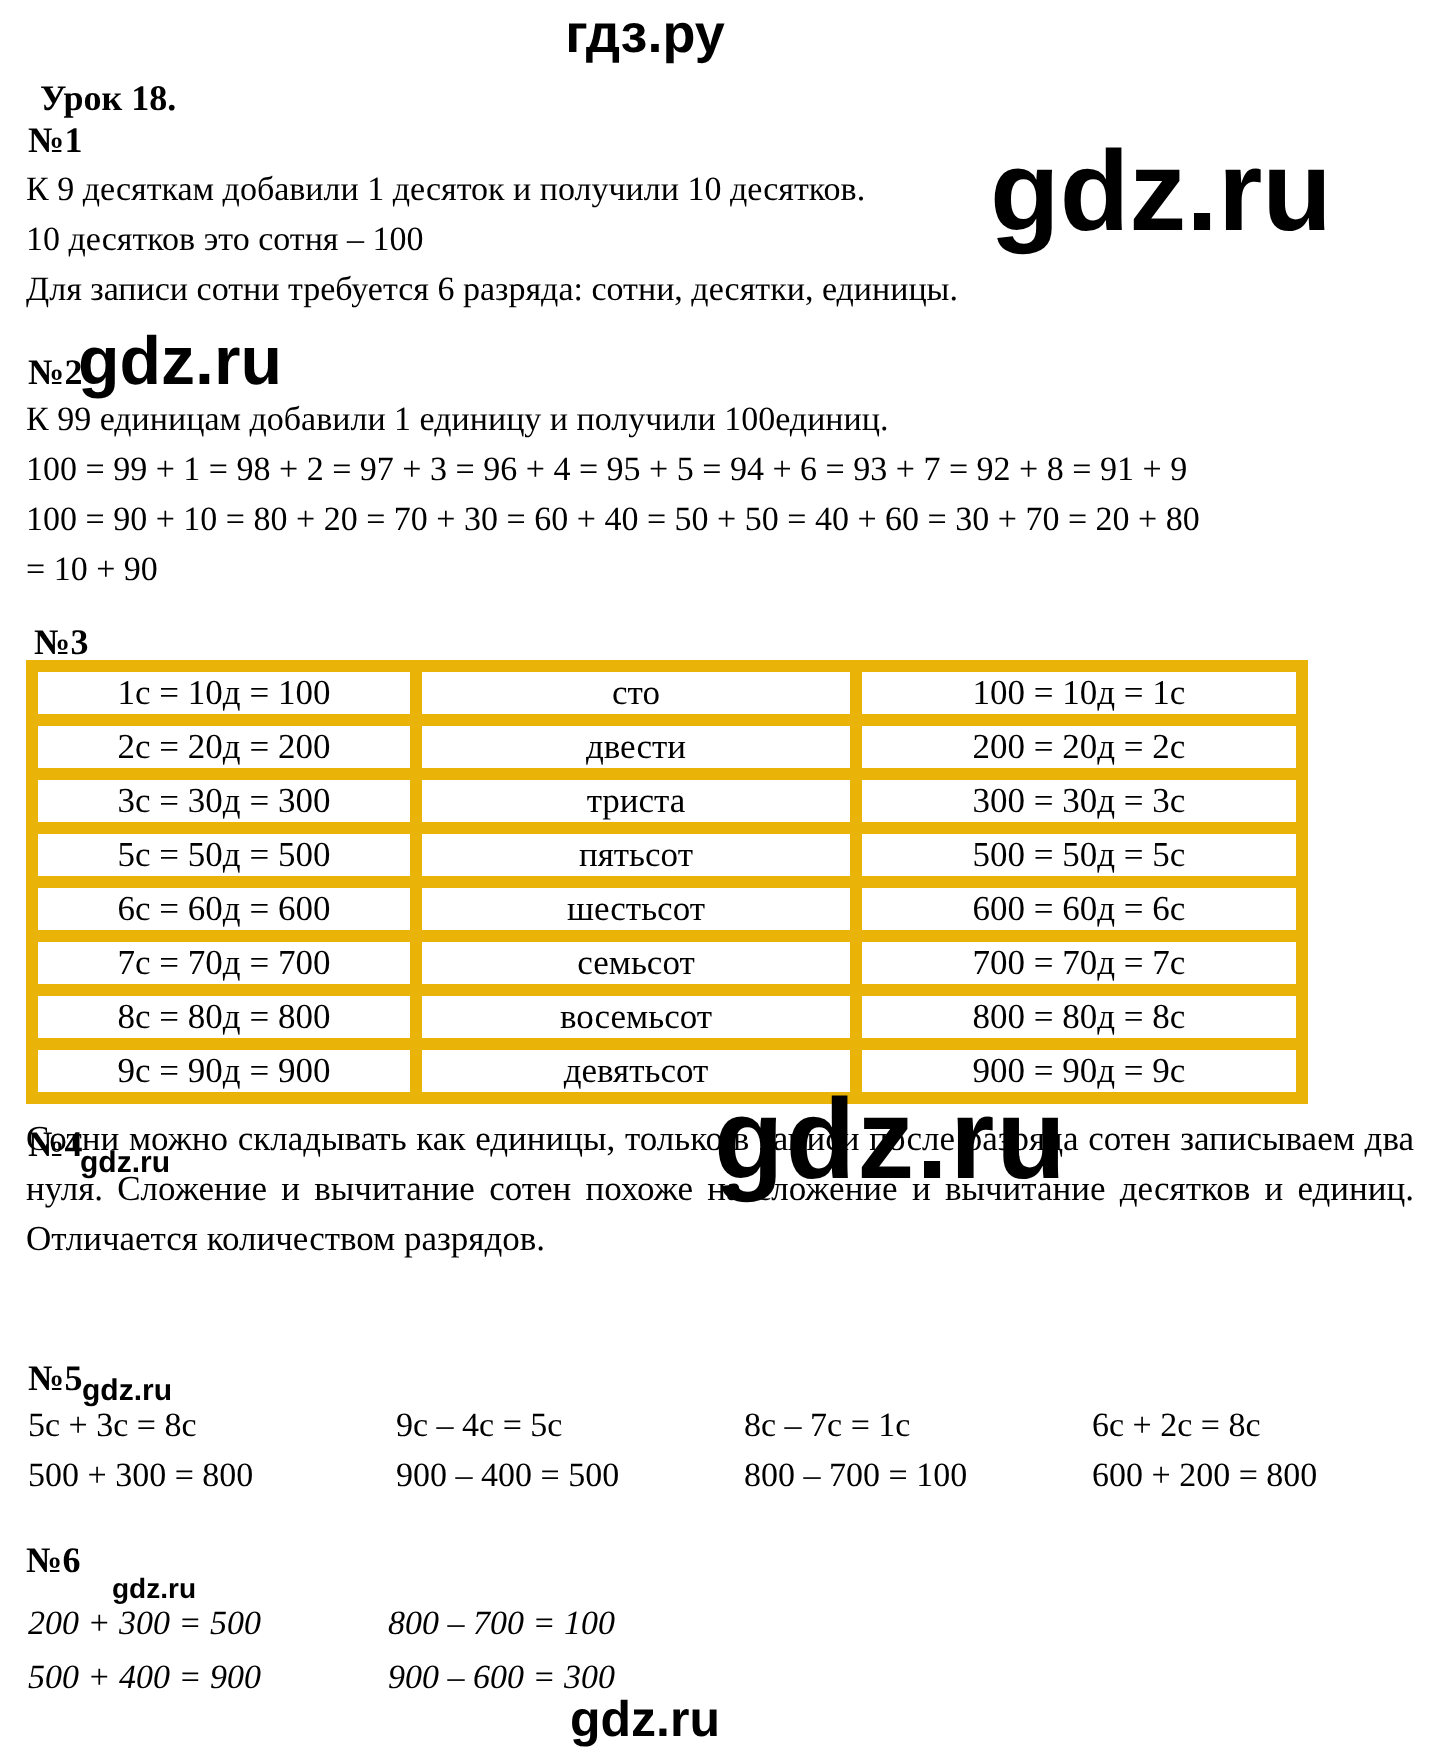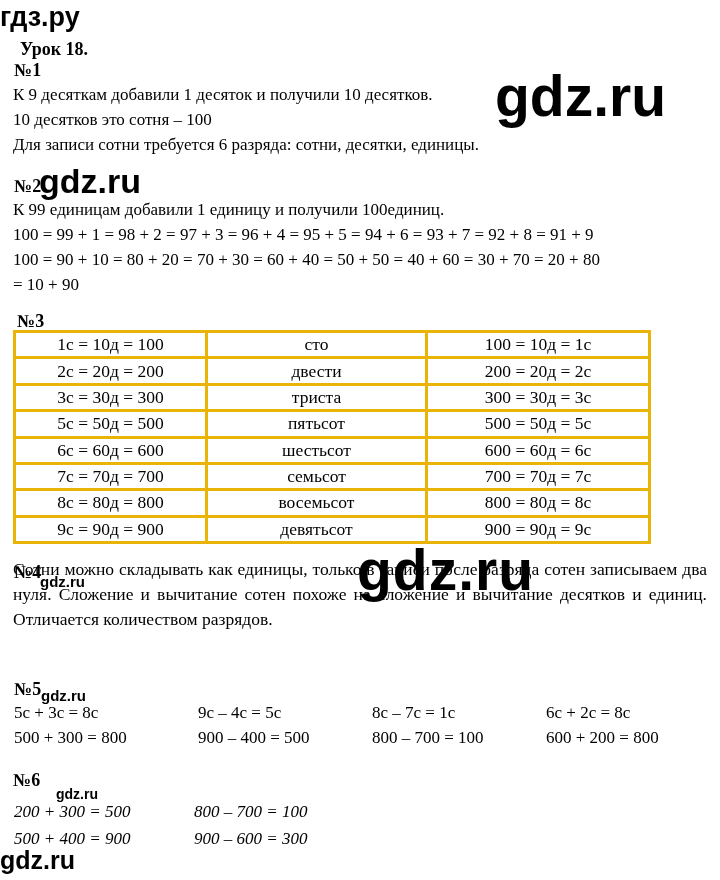--- a/index.html
+++ b/index.html
@@ -14,33 +14,33 @@
   .tasknum{font-size:18px;font-weight:700;letter-spacing:.2px;}
   .bodyline{font-size:17px;line-height:25px;white-space:nowrap;}
   .wm-large{font-size:57px;line-height:1;letter-spacing:0px;}
   .wm-medium{font-size:34px;line-height:1;}
   .wm-small{font-size:14px;line-height:1;}
   table.hundreds{
     border-collapse:collapse;table-layout:fixed;
     width:635px;height:214px;
   }
   table.hundreds td{
-    border:3px solid #eab308;text-align:center;vertical-align:middle;
+    border:6px solid #eab308;text-align:center;vertical-align:middle;
     font-size:17.5px;padding:0;overflow:hidden;white-space:nowrap;
   }
   .eqrow{display:flex;font-size:17px;line-height:25px;white-space:nowrap;}
   .eqrow .c1{width:184px;}
   .eqrow .c2{width:174px;}
   .eqrow .c3{width:174px;}
   .eqrow6{display:flex;font-size:17px;line-height:27px;white-space:nowrap;}
   .eqrow6 .c1{width:180px;}
   .just{
     width:694px;font-size:17.5px;line-height:25px;text-align:justify;
   }
-  .center{left:0;width:645px;}
+  .center{left:0;width:645px;text-align:center;}
 </style>
 </head>
 <body>
 
 <div class="abs sans center" style="top:2px;font-size:27px;">гдз.ру</div>
 
 <div class="abs bold" style="top:39px;left:20px;font-size:18px;">Урок 18.</div>
 
 <div class="abs tasknum" style="top:60px;left:14px;">№1</div>
 <div class="abs" style="top:82px;left:13px;">

